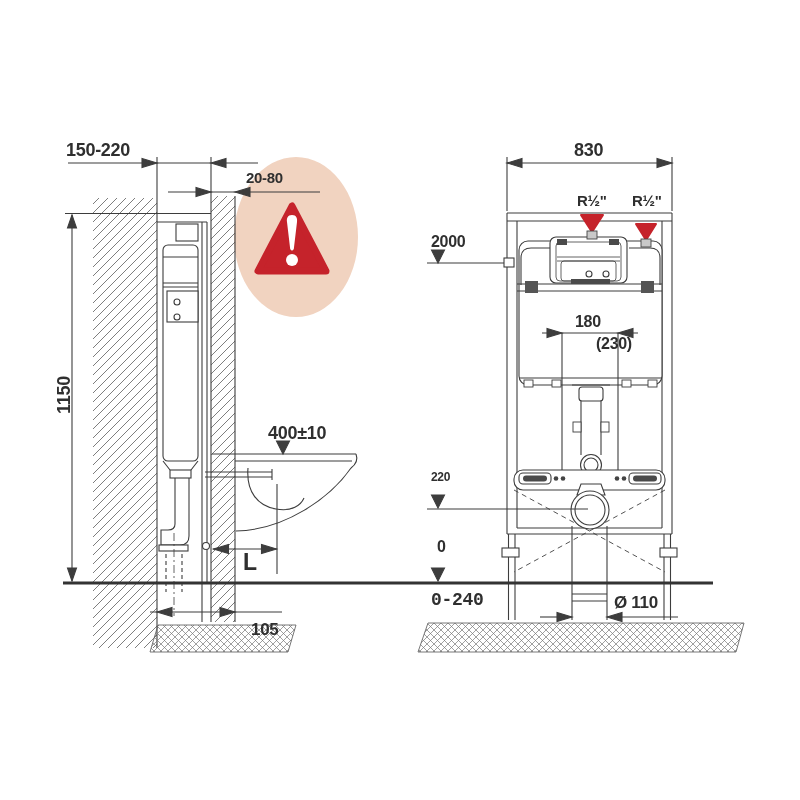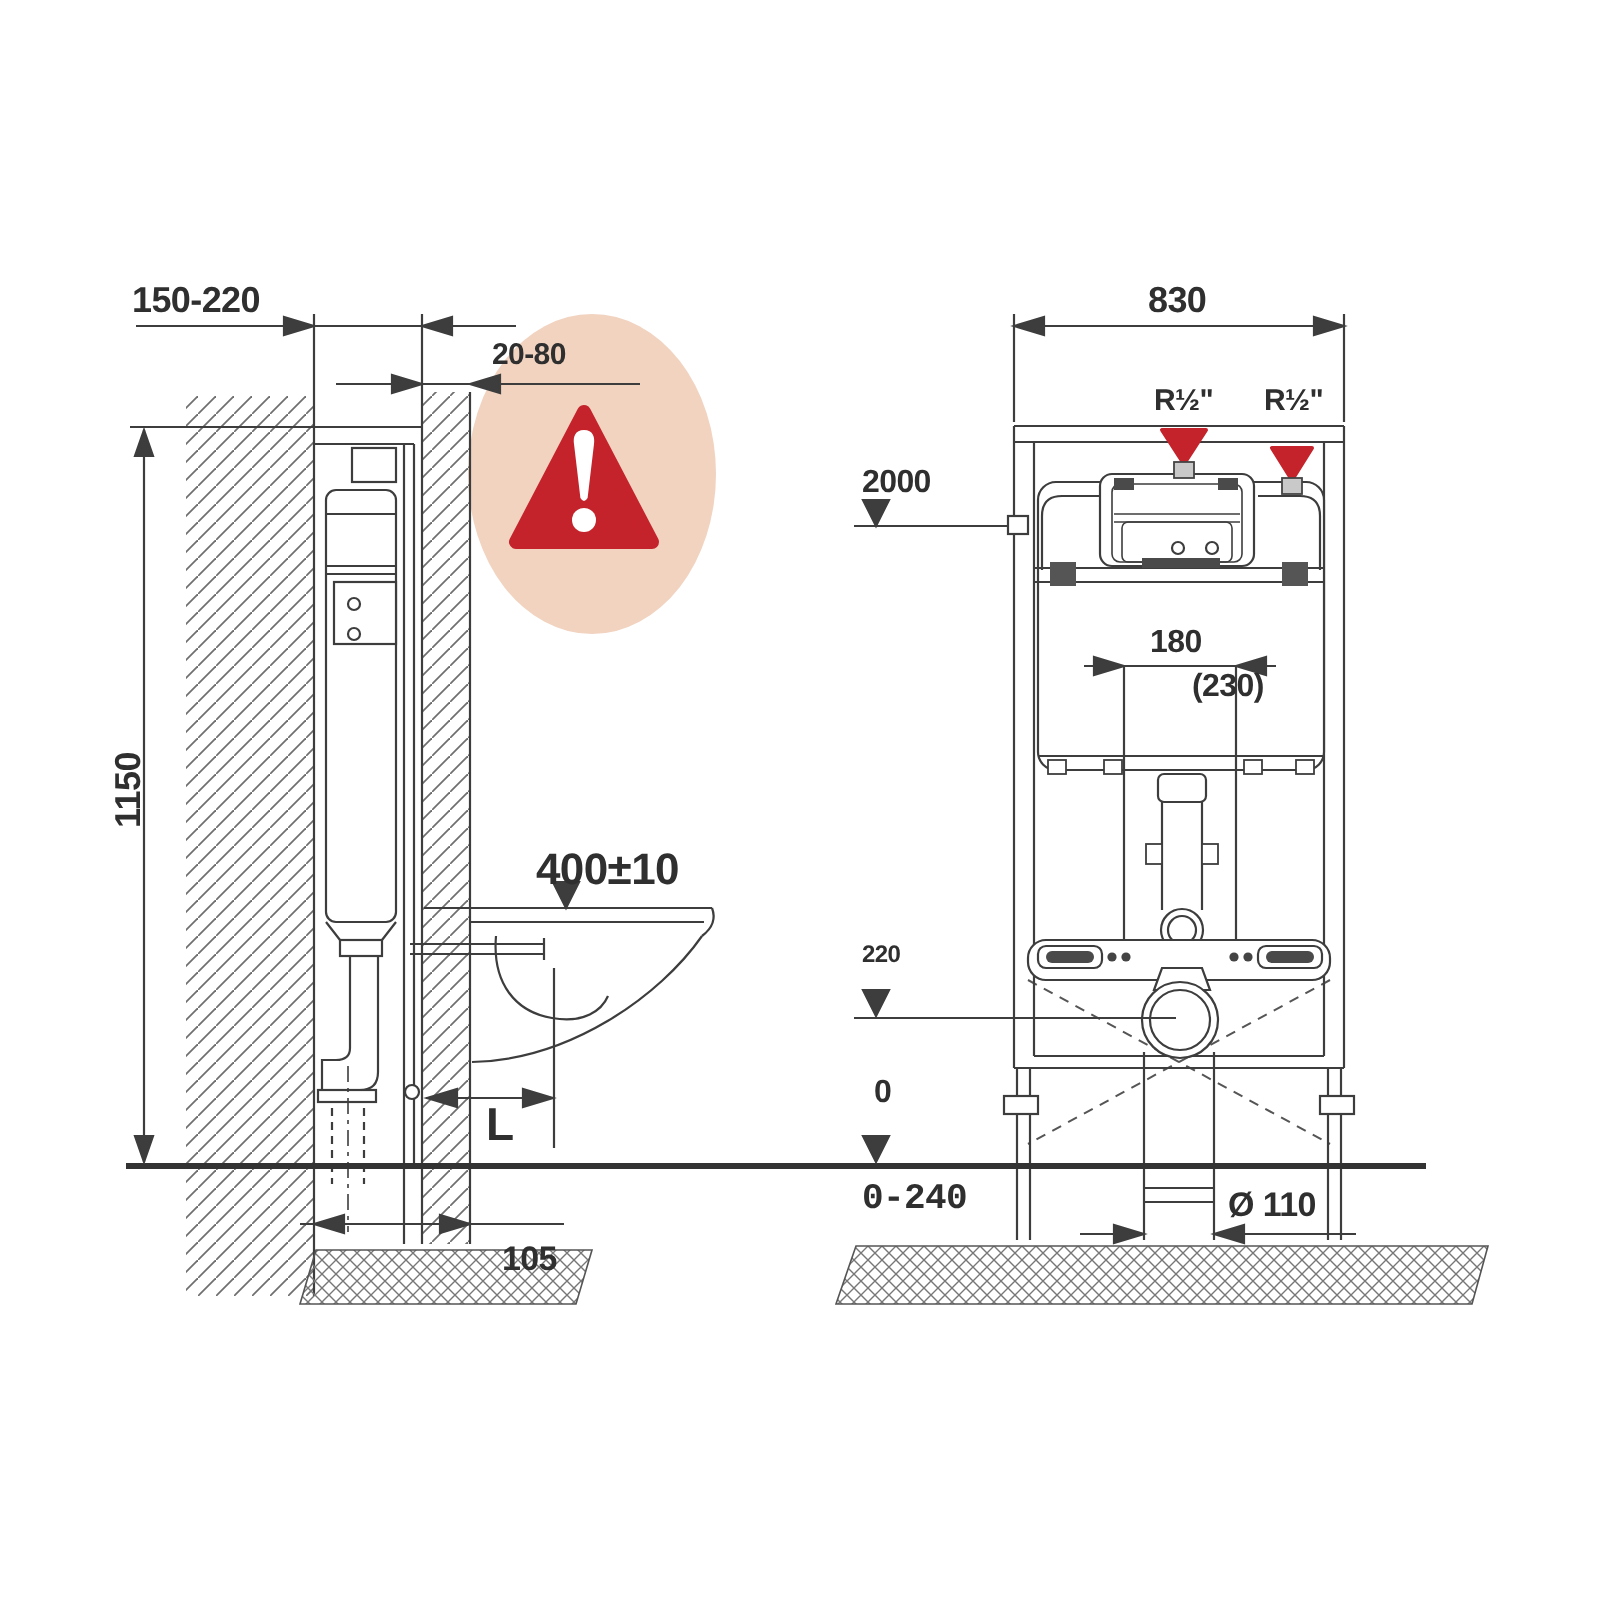--- a/index.html
+++ b/index.html
@@ -224,21 +224,21 @@
     <line x1="540" y1="617" x2="572" y2="617"></line>
     <line x1="607" y1="617" x2="678" y2="617"></line>
     <polygon points="572,617 557,612.5 557,621.5"></polygon>
     <polygon points="607,617 622,612.5 622,621.5"></polygon>
   </g>
 </svg>
 
 <div class="lbl" style="left:66px;top:141px;font-size:18px;">150-220</div>
 <div class="lbl" style="left:246px;top:170px;font-size:15px;">20-80</div>
 <div class="lbl rot" style="left:38px;top:386px;width:52px;font-size:18px;">1150</div>
-<div class="lbl" style="left:268px;top:424px;font-size:22px;">400±10</div>
+<div class="lbl" style="left:268px;top:424px;font-size:18px;">400±10</div>
 <div class="lbl" style="left:243px;top:551px;font-size:23px;">L</div>
 <div class="lbl" style="left:251px;top:592px;font-size:17px;margin-top:29px;">105</div>
 
 <div class="lbl" style="left:574px;top:141px;font-size:18px;">830</div>
 <div class="lbl" style="left:577px;top:193px;font-size:15px;">R½"</div>
 <div class="lbl" style="left:632px;top:193px;font-size:15px;">R½"</div>
 <div class="lbl" style="left:431px;top:234px;font-size:16px;">2000</div>
 <div class="lbl" style="left:575px;top:314px;font-size:16px;">180</div>
 <div class="lbl" style="left:568px;top:336px;font-size:16px;margin-left:28px;">(230)</div>
 <div class="lbl" style="left:431px;top:471px;font-size:12px;">220</div>

